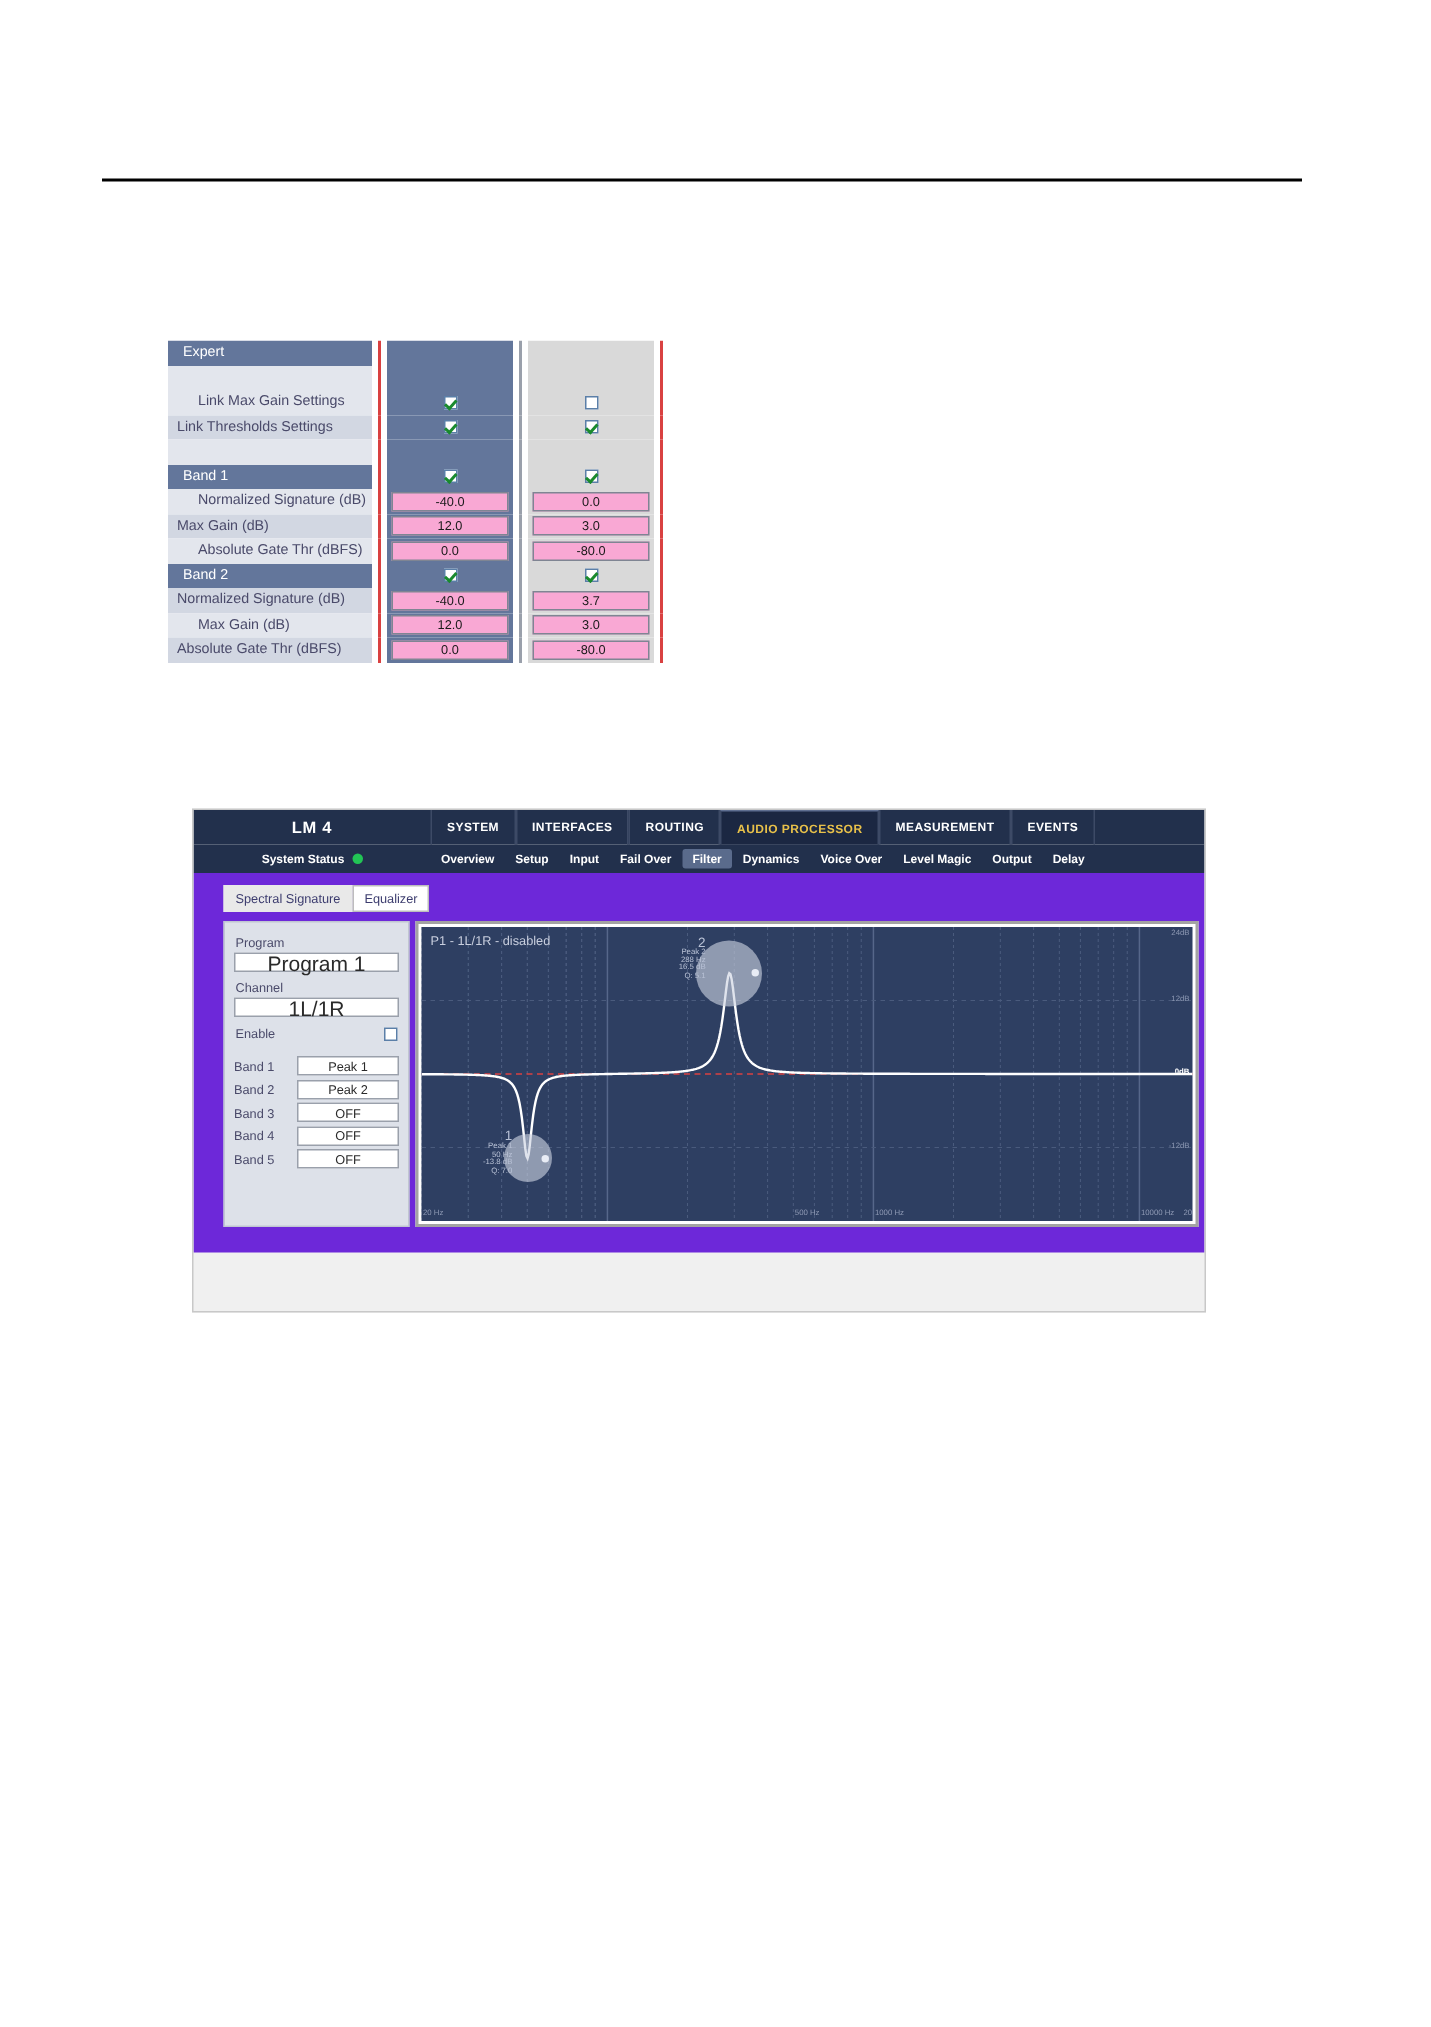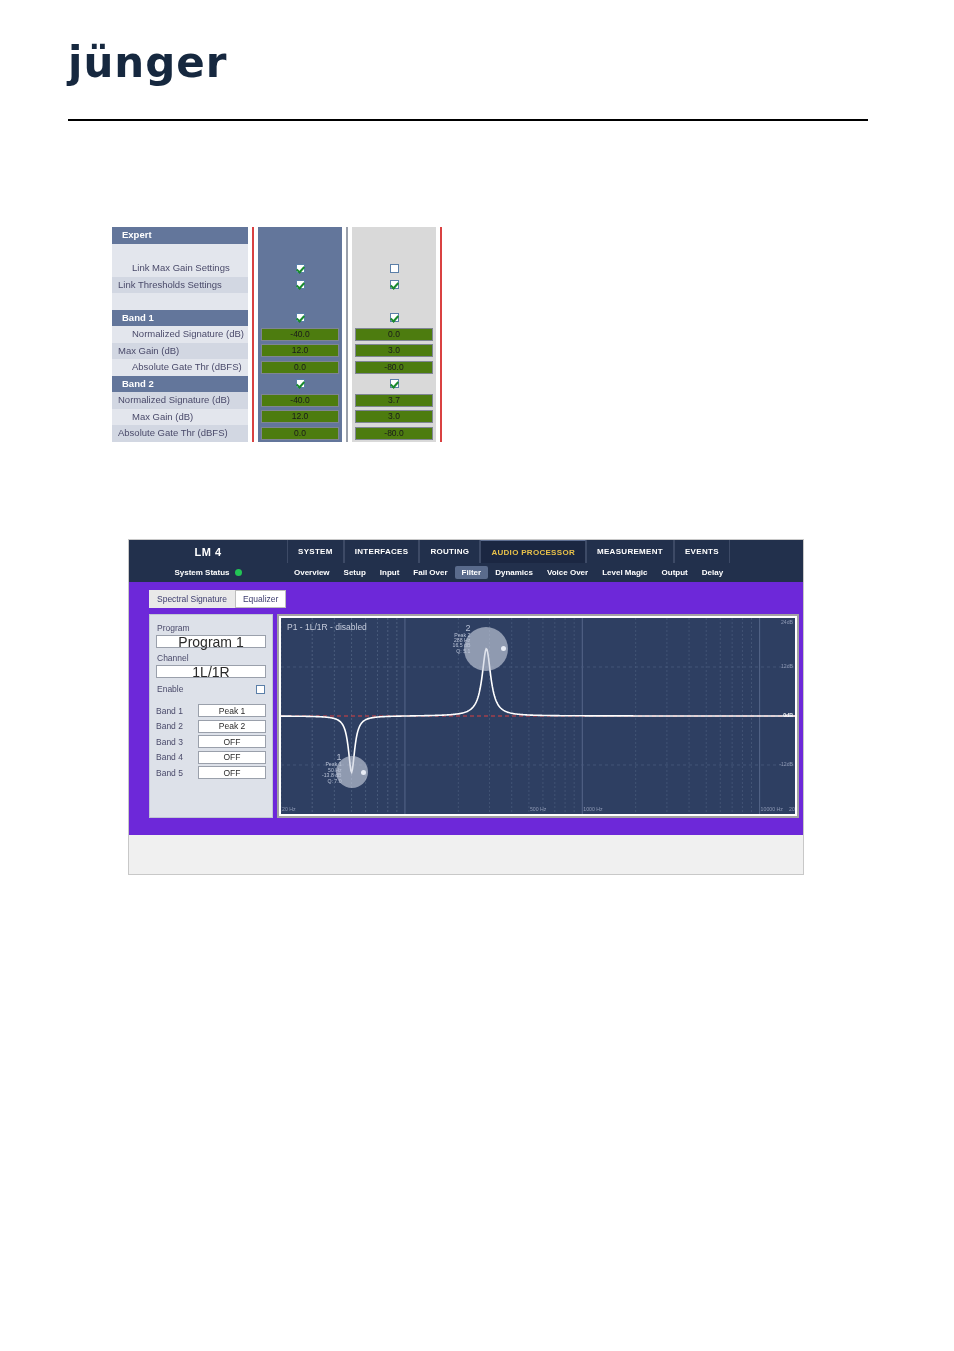--- a/index.html
+++ b/index.html
@@ -45,21 +45,21 @@
   }
 
   .cell-label {
     height: 16.5px; line-height: 16.5px;
     font-size: 9.5px; color: #4a4a6a;
     padding-left: 6px;
     white-space: nowrap;
     overflow: hidden;
   }
   .lbl-head {
-    background: #63769b; color: #ffffff; font-weight: 700;
+    background: #63769b; color: #ffffff; font-weight: 400;
     position: relative;
     padding-left: 10px;
   }
   .lbl-a { background: #e3e6ed; padding-left: 20px; }
   .lbl-b { background: #d2d7e2; }
   .lbl-blank { background: #e3e6ed; }
 
   .cell-gap { background: #ffffff; }
   .cell-sep-red { background: #d94141; }
   .cell-sep-gray { background: #9aa0ab; }
@@ -67,21 +67,21 @@
   .col-blue { background: #63769b; }
   .col-gray { background: #d9d9d9; }
 
   .cell-val {
     height: 16.5px;
     display: flex; align-items: center; justify-content: center;
     position: relative;
   }
   .vbox {
     width: 78px; height: 13px;
-    background: #4d7c0f;
+    background: #f9a8d4;
     border: 1px solid #7f8593;
     font-size: 8.5px; color: #1a1a1a;
     display: flex; align-items: center; justify-content: center;
     line-height: 11px;
   }
   .chk {
     width: 9px; height: 9px;
     background: #ffffff;
     border: 1px solid #5b7fa8;
     display: inline-block;
@@ -276,23 +276,20 @@
     z-index: 5;
     white-space: nowrap;
   }
   .axis-lbl.db0 { color: #ffffff; font-weight: 700; }
 </style>
 </head>
 <body>
 
 <div class="page">
 
-  <div class="logo-wrap">
-    <div class="logo-text">jünger</div>
-  </div>
   <div class="header-rule"></div>
 
   <div class="settings-table">
     <div class="st-grid" id="st-grid">
         <div class="cell-label lbl-head">Expert</div>
         <div class="cell-gap"></div>
         <div class="cell-sep-red"></div>
         <div class="cell-gap"></div>
         <div class="cell-val col-blue"></div>
         <div class="cell-gap"></div>

